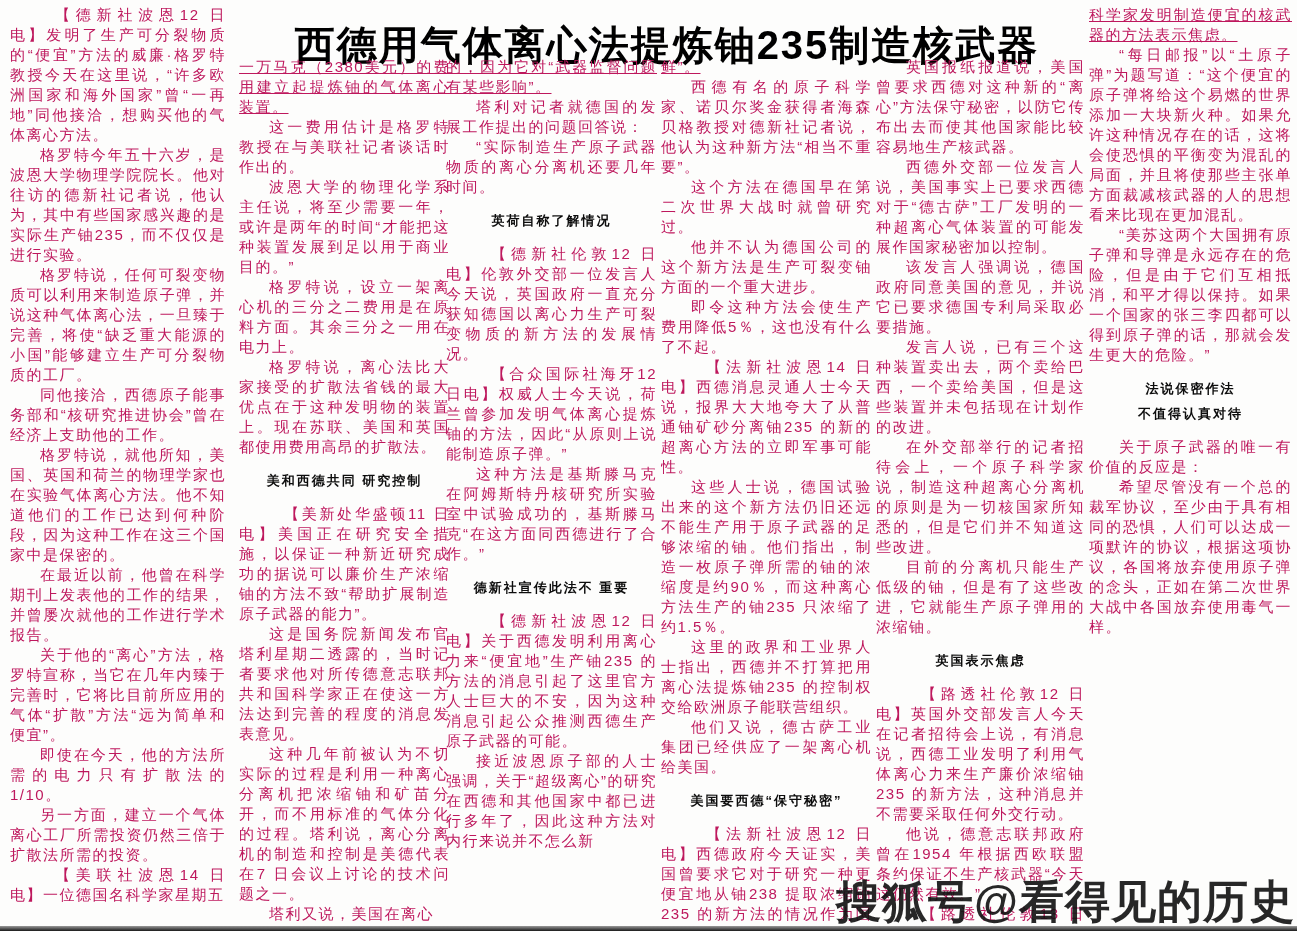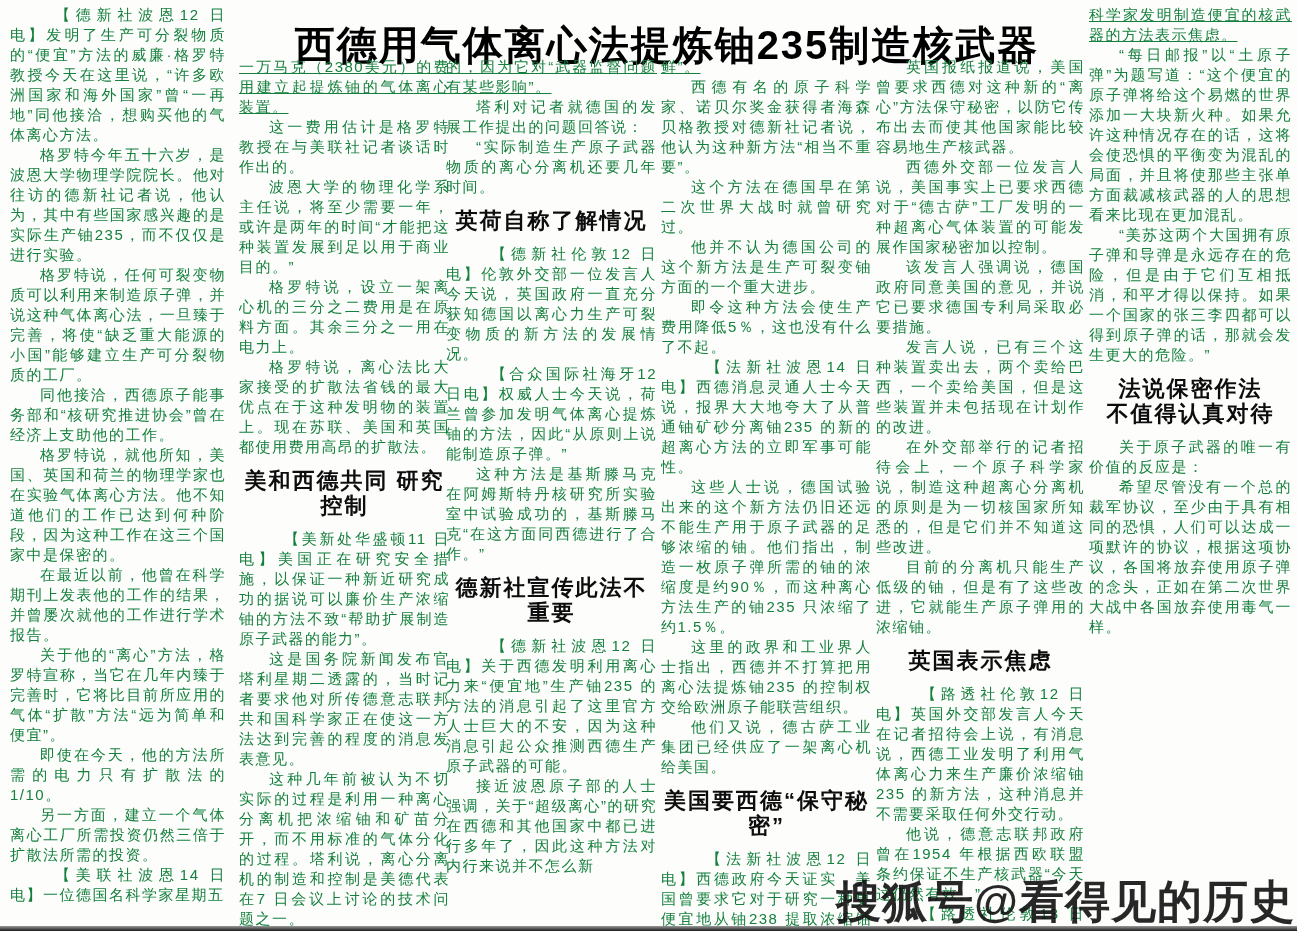--- a/index.html
+++ b/index.html
@@ -14,27 +14,27 @@
   }
   .col{position:absolute;overflow:hidden;}
   #c1{left:10px;top:5px;width:216px;height:921px;}
   #c2{left:231px;top:57px;width:211px;height:869px;margin-left:8px;}
   #c3{left:446px;top:57px;width:211px;height:869px;}
   #c4{left:661px;top:57px;width:211px;height:869px;}
   #c5{left:876px;top:57px;width:209px;height:869px;}
   #c6{left:1089px;top:5px;width:203px;height:921px;}
   .para{
     margin:0;text-align:justify;text-justify:inter-ideograph;
-    font-size:15px;line-height:20px;letter-spacing:1.5px;color:#15803d;
+    font-size:15px;line-height:20px;letter-spacing:1.5px;color:#be185d;
   }
   .ind-0{text-indent:0;text-decoration:underline;}
   .ind-p{text-indent:2em;}
   .ind-d{text-indent:3em;}
   .subhead{
-    font-weight:bold;font-size:22px;line-height:25px;text-align:center;
+    font-weight:bold;font-size:13px;line-height:25px;text-align:center;
     margin:11px 0;letter-spacing:2px;color:#0d0d0d;
   }
   .watermark{
     position:absolute;right:2px;top:872px;z-index:5;
     font-size:45px;font-weight:bold;letter-spacing:1px;white-space:nowrap;
     color:rgba(15,15,15,0.9);
   }
   .bottom-bar{
     position:absolute;left:0;bottom:0;width:100%;height:5px;z-index:6;
     background:linear-gradient(to bottom,#9a9a9a,#1a1a1a);

